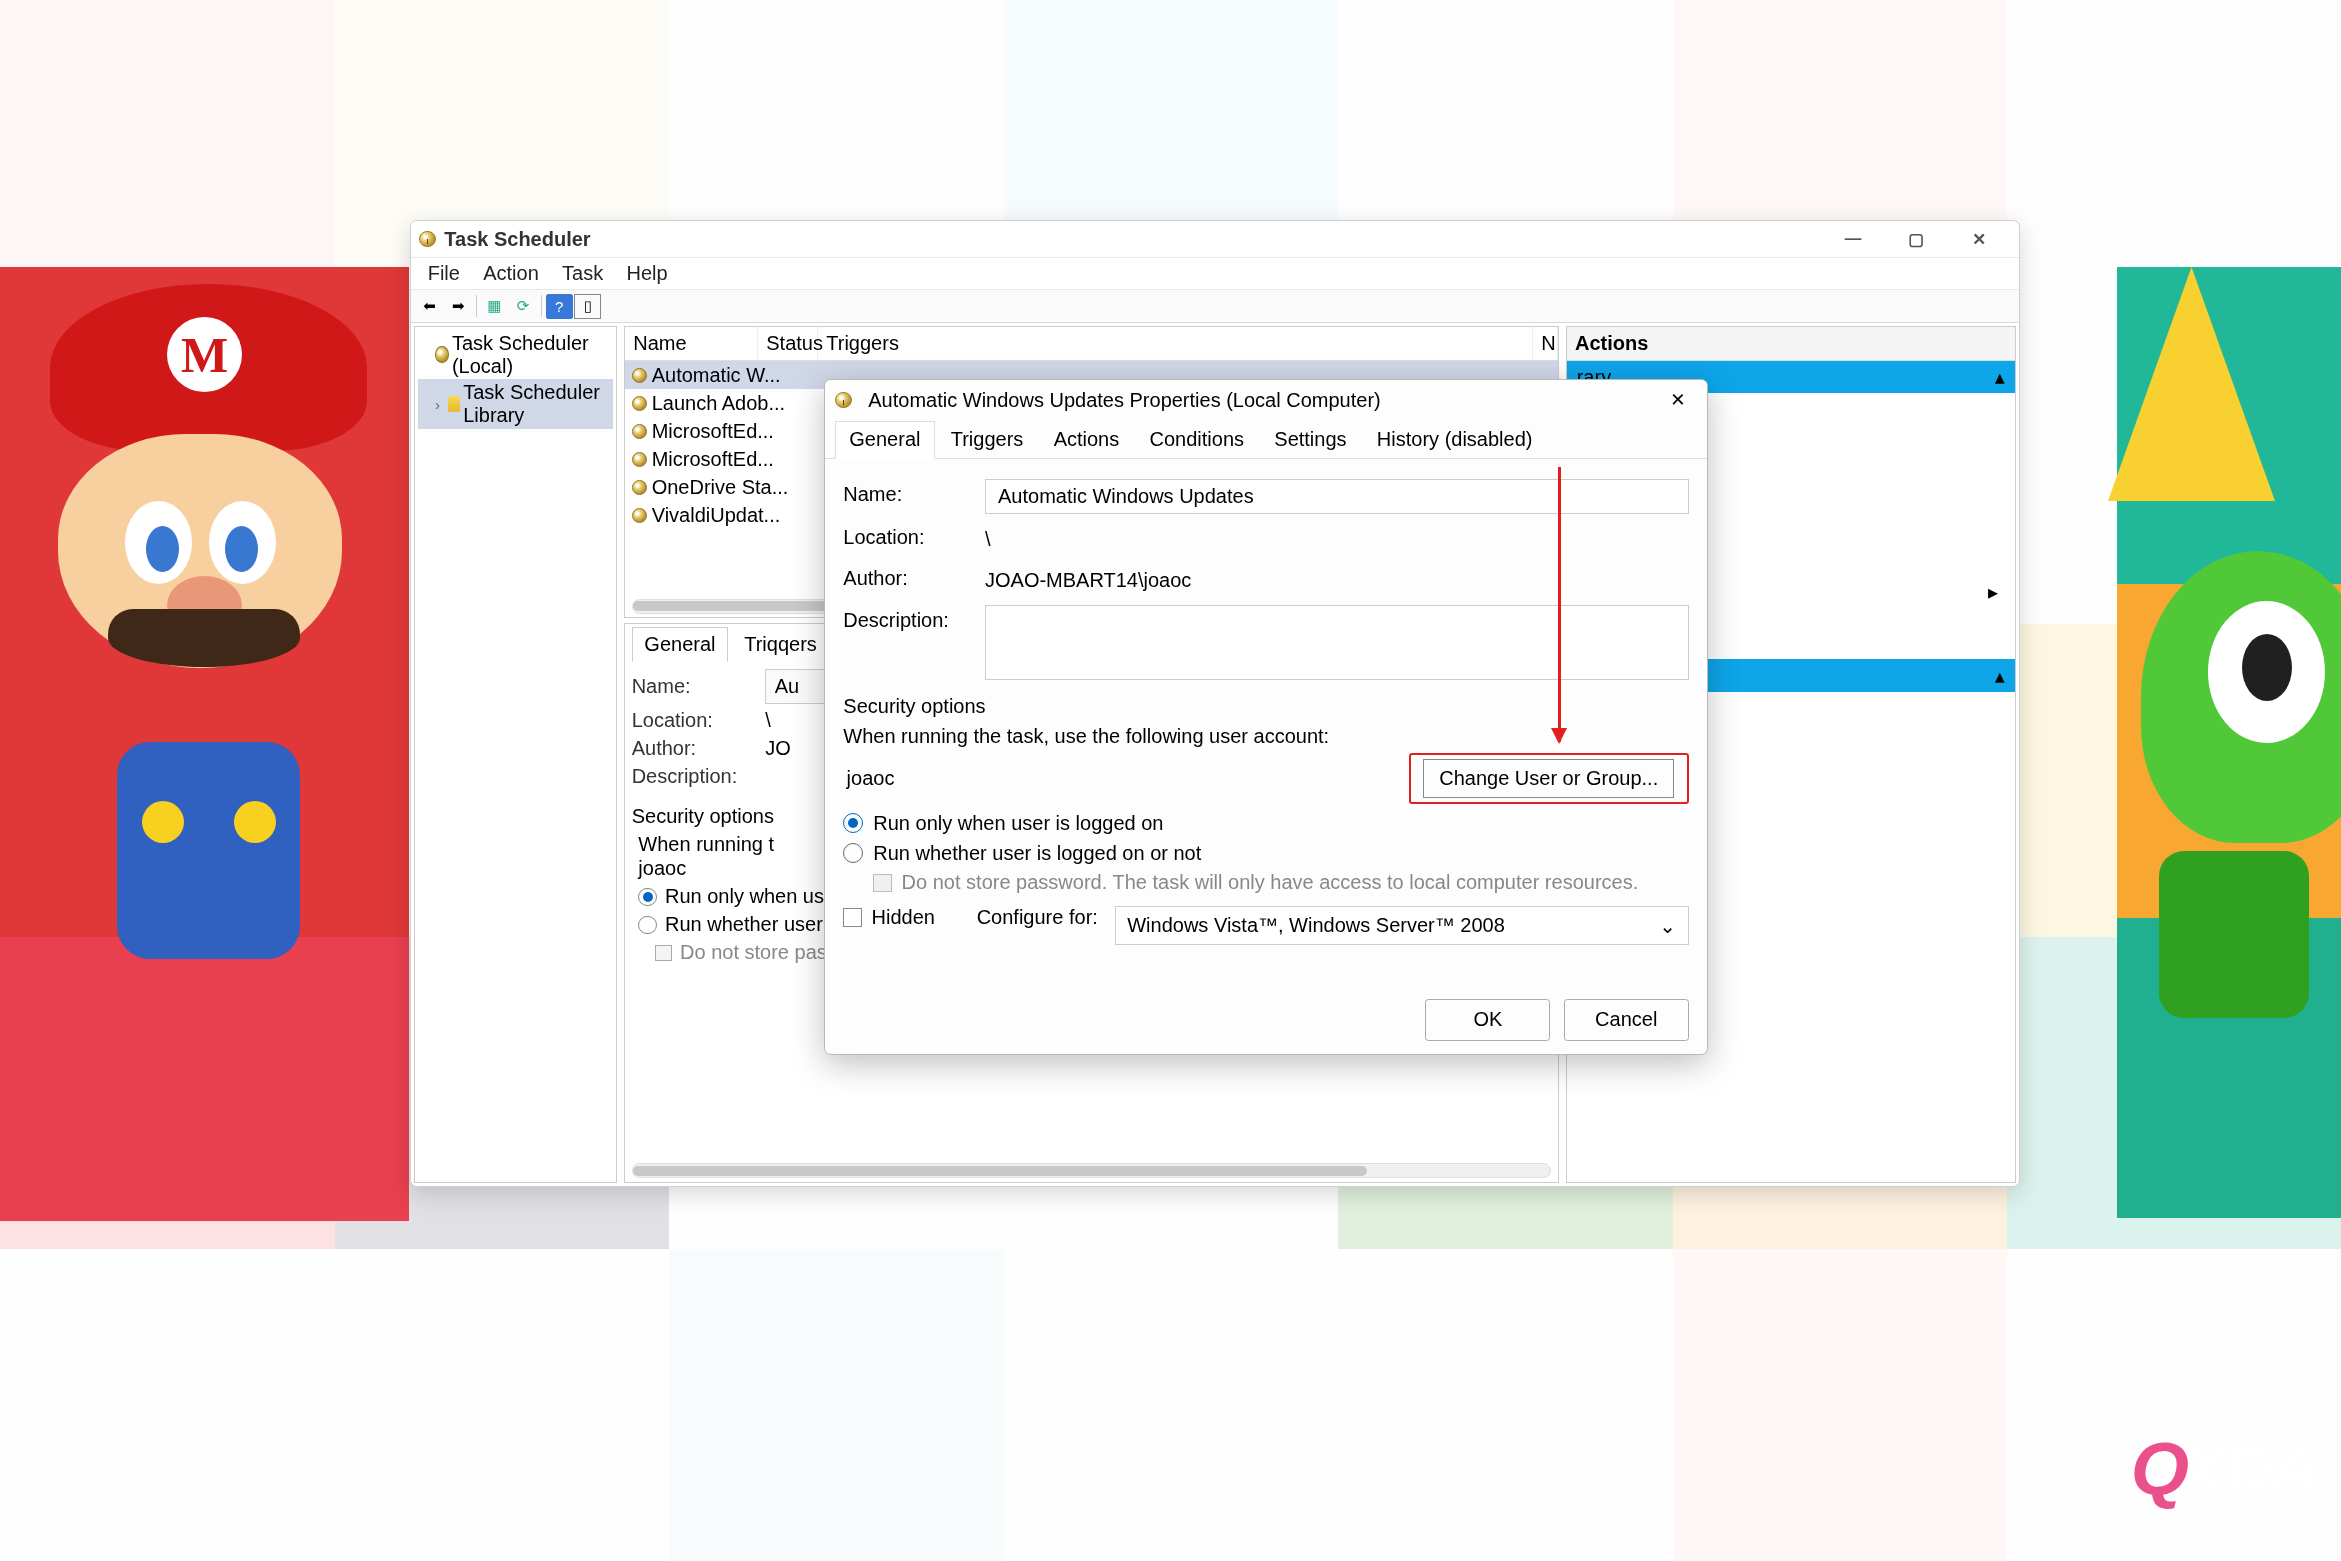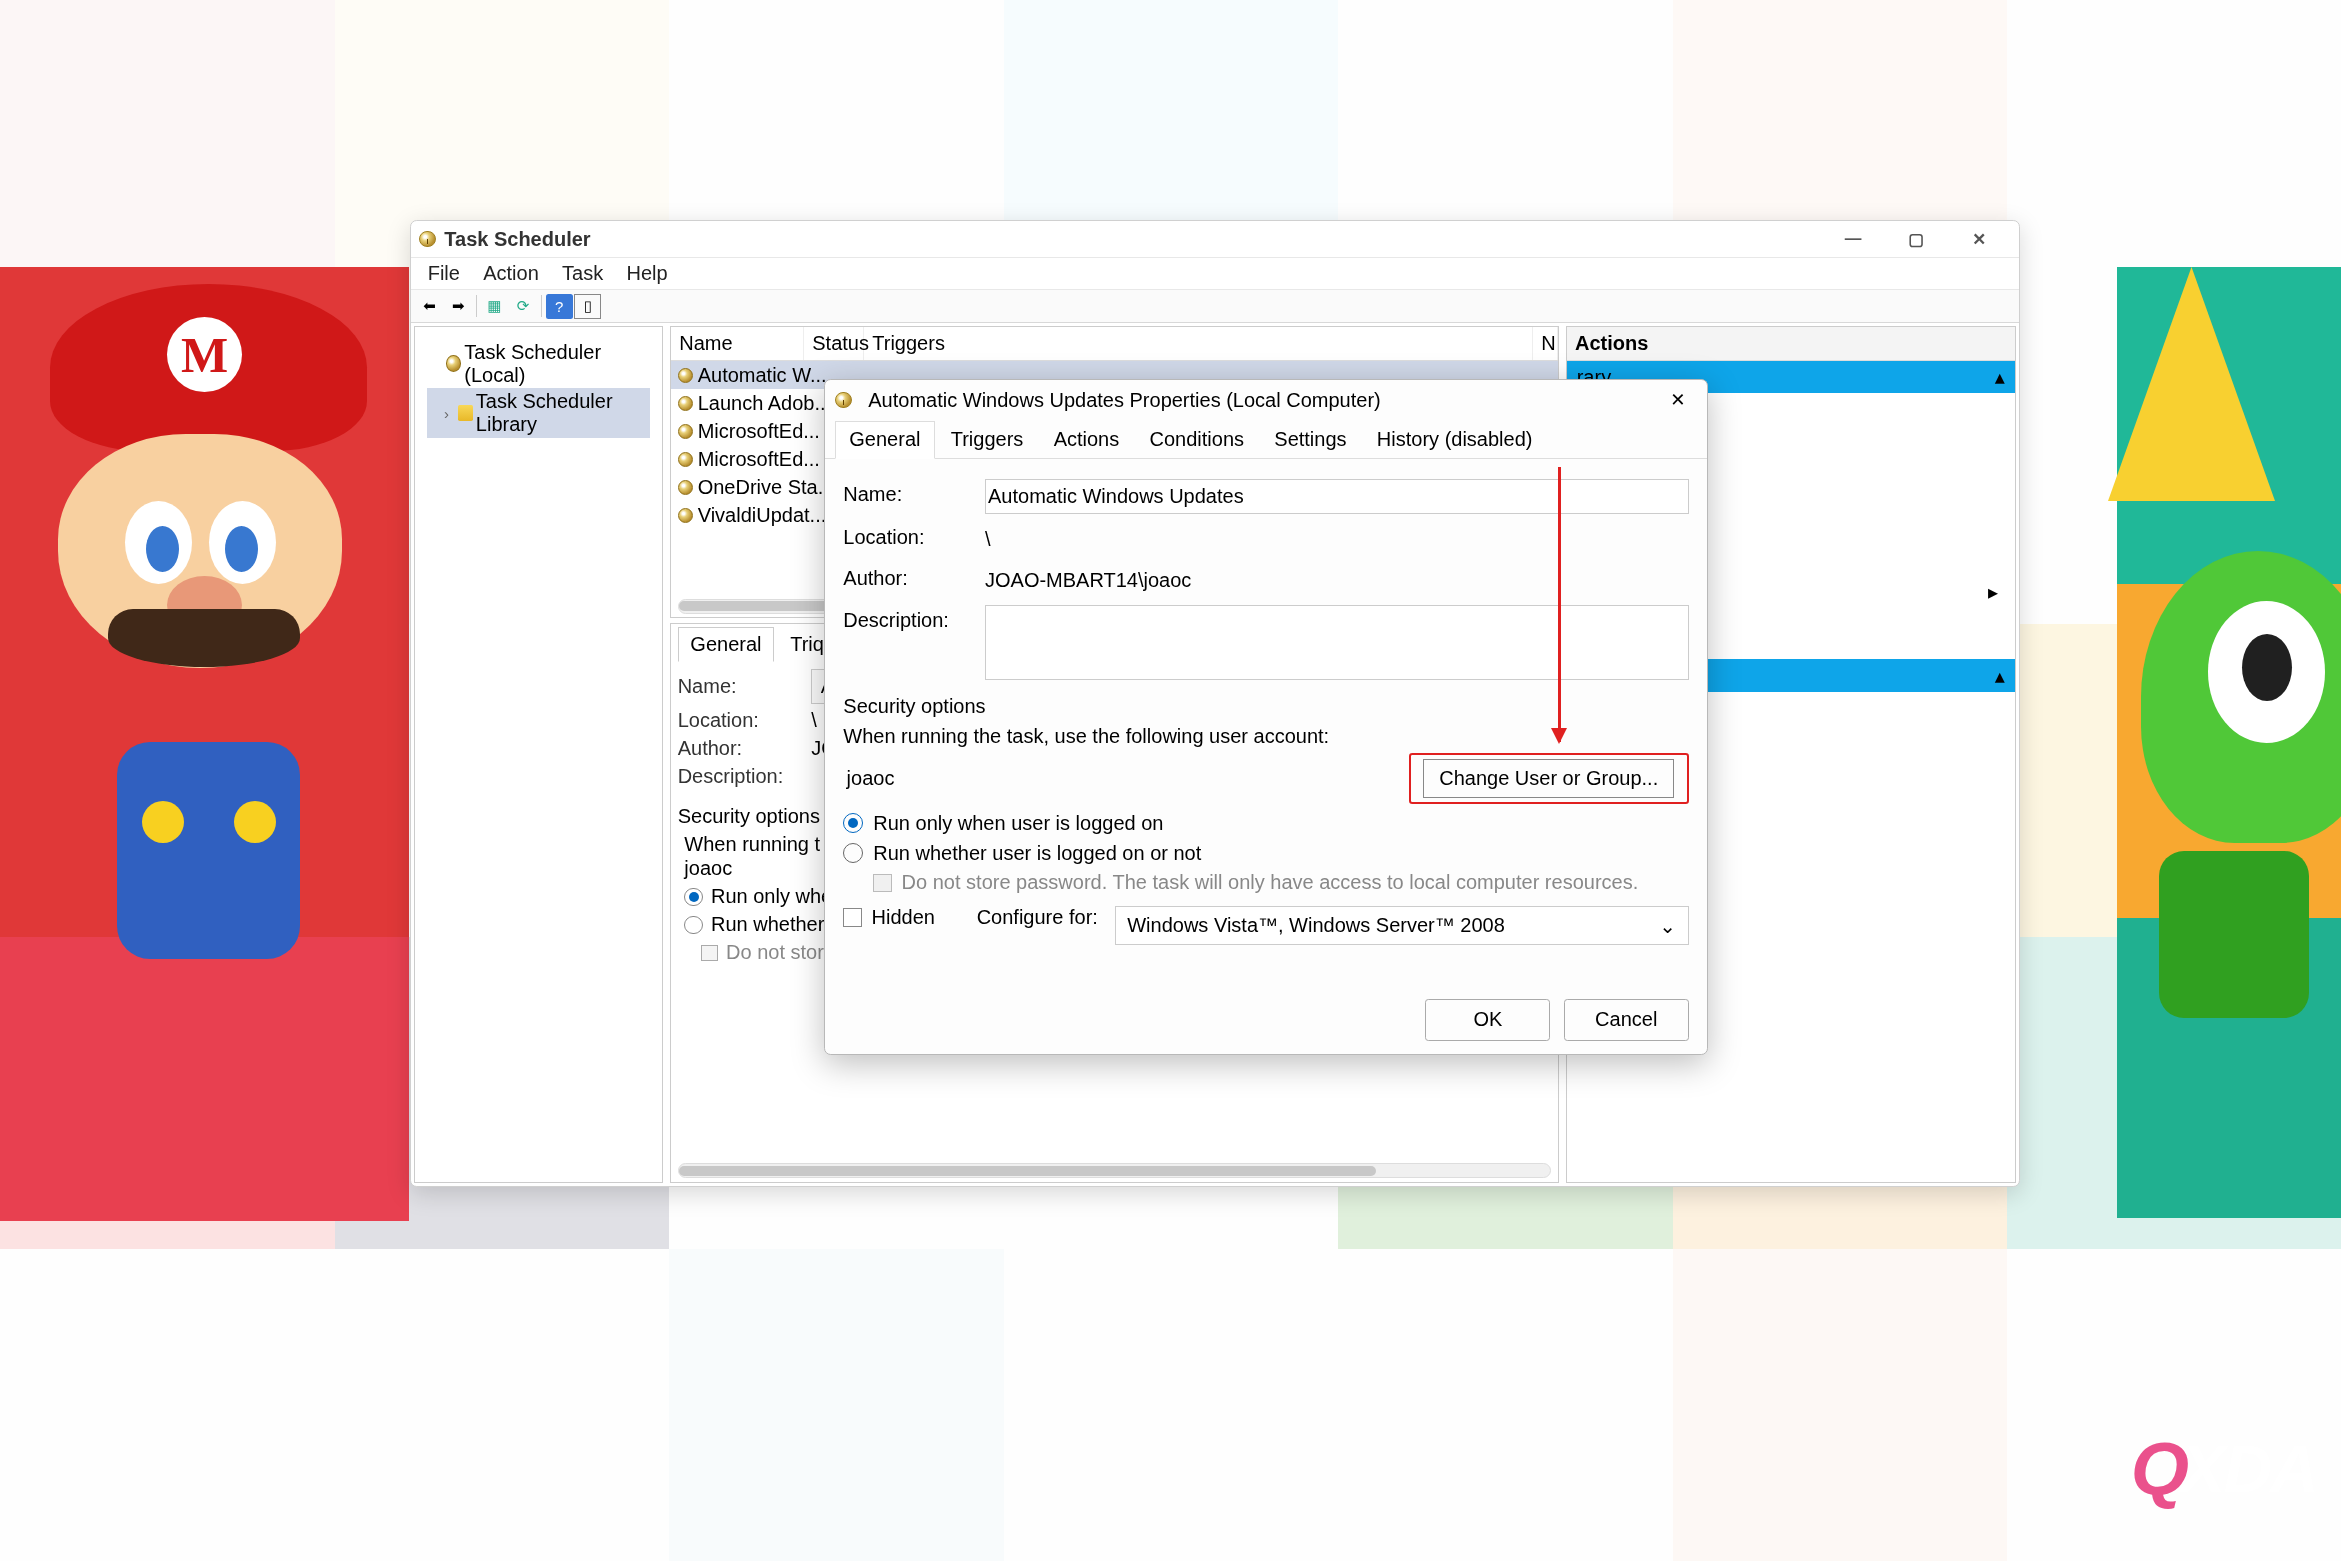--- a/index.html
+++ b/index.html
@@ -23,21 +23,21 @@
 
 .menubar { height: 32px; display: flex; align-items: center; padding: 0 6.7px; gap: 3.3px; border-bottom: 0.8px solid #e8e8e8; }
 .menubar span { padding: 3.3px 10px; font-size: 20px; color: #222; cursor: pointer; }
 
 .toolbar { height: 33px; display: flex; align-items: center; padding: 0 5px; gap: 1.7px; border-bottom: 0.8px solid #d8d8d8; background: #fafafa; }
 .tool-btn { width: 27px; height: 25px; display: flex; align-items: center; justify-content: center; border: 0.8px solid transparent; cursor: pointer; font-size: 15px; }
 .tool-sep { width: 0.8px; height: 22px; background: #ccc; margin: 0 2.5px; }
 
 .content { position: absolute; top: 105px; left: 3.3px; right: 3.3px; bottom: 3.3px; display: flex; gap: 6.7px; }
 
-.tree-panel { width: 249px; background: #fff; border: 0.8px solid #ccc; padding: 12px; }
+.tree-panel { width: 203px; background: #fff; border: 0.8px solid #ccc; padding: 3px; }
 .tree-row { display: flex; align-items: center; gap: 3.3px; font-size: 20px; padding: 1.7px 3.3px; }
 .tree-row.selected { background: #d0d8e8; }
 .tree-chevron { width: 13.3px; font-size: 15px; color: #666; }
 .tree-icon { width: 16.7px; height: 16.7px; }
 .clock-icon { border-radius:50%; background: radial-gradient(circle at 35% 35%, #fff 10%, #e8d078 30%, #b89030 70%); border:0.8px solid #907018; }
 .folder-icon { background: linear-gradient(#f8d858, #e8b828); border-radius: 1.7px; }
 
 .mid-panel { flex: 1; display: flex; flex-direction: column; gap: 5px; }
 .task-list { height: 292px; border: 0.8px solid #ccc; background: #fff; overflow: hidden; position: relative; }
 .list-header { display: flex; background: #fff; border-bottom: 0.8px solid #ddd; position: relative; }
@@ -72,21 +72,21 @@
 .dialog { position: absolute; left: 824px; top: 379px; width: 884px; height: 676px; background: #fdfdfd; border: 0.8px solid #b8b8b8; border-radius: 6.7px; box-shadow: 0 8.3px 33px rgba(0,0,0,0.25); z-index: 10; }
 .dlg-titlebar { height: 40px; display: flex; align-items: center; padding: 0 10px; }
 .dlg-title { font-size: 20px; margin-left: 8.3px; }
 .dlg-close { margin-left: auto; width: 38px; height: 33px; display:flex;align-items:center;justify-content:center; font-size: 18.3px; cursor:pointer; }
 .dlg-tabs { display: flex; padding: 0 10px; gap: 1.7px; border-bottom: 0.8px solid #ddd; }
 .dlg-tab { padding: 6.7px 13.3px; font-size: 20px; cursor: pointer; border: 0.8px solid transparent; position: relative; top: 0.8px; }
 .dlg-tab.active { background: #fff; border: 0.8px solid #ddd; border-bottom-color: #fff; }
 .dlg-body { padding: 11.7px 18.3px; }
 .dlg-field { display: flex; align-items: flex-start; gap: 16.7px; margin: 8.3px 0; font-size: 20px; }
 .dlg-label { width: 125px; padding-top: 3.3px; }
-.dlg-input { flex: 1; padding: 5px 2px; border: 0.8px solid #ccc; background: #fff; font-size: 20px; }
+.dlg-input { flex: 1; padding: 5px 12px; border: 0.8px solid #ccc; background: #fff; font-size: 20px; }
 .dlg-textarea { flex: 1; height: 75px; border: 0.8px solid #ccc; background: #fff; }
 .dlg-static { padding: 5px 0; }
 .sec-title { margin-top: 15px; margin-bottom: 6.7px; font-size: 20px; }
 .user-row { display: flex; align-items: center; gap: 10px; margin: 5px 0 8.3px 0; }
 .user-display { flex: 1; padding: 5px 3.3px; font-size: 20px; }
 .change-btn { padding: 6.7px 15px; border: 0.8px solid #999; background: #fdfdfd; font-size: 20px; cursor: pointer; }
 .highlight-box { border: 2.5px solid #e02020; border-radius: 3.3px; padding: 4.2px 12.5px; }
 .dlg-radio-row { display: flex; align-items: center; gap: 10px; margin: 6.7px 0; font-size: 20px; }
 .dlg-radio { width: 20px; height: 20px; border: 1.7px solid #666; border-radius: 50%; display:flex;align-items:center;justify-content:center; }
 .dlg-radio.checked { border-color: #0067c0; }

